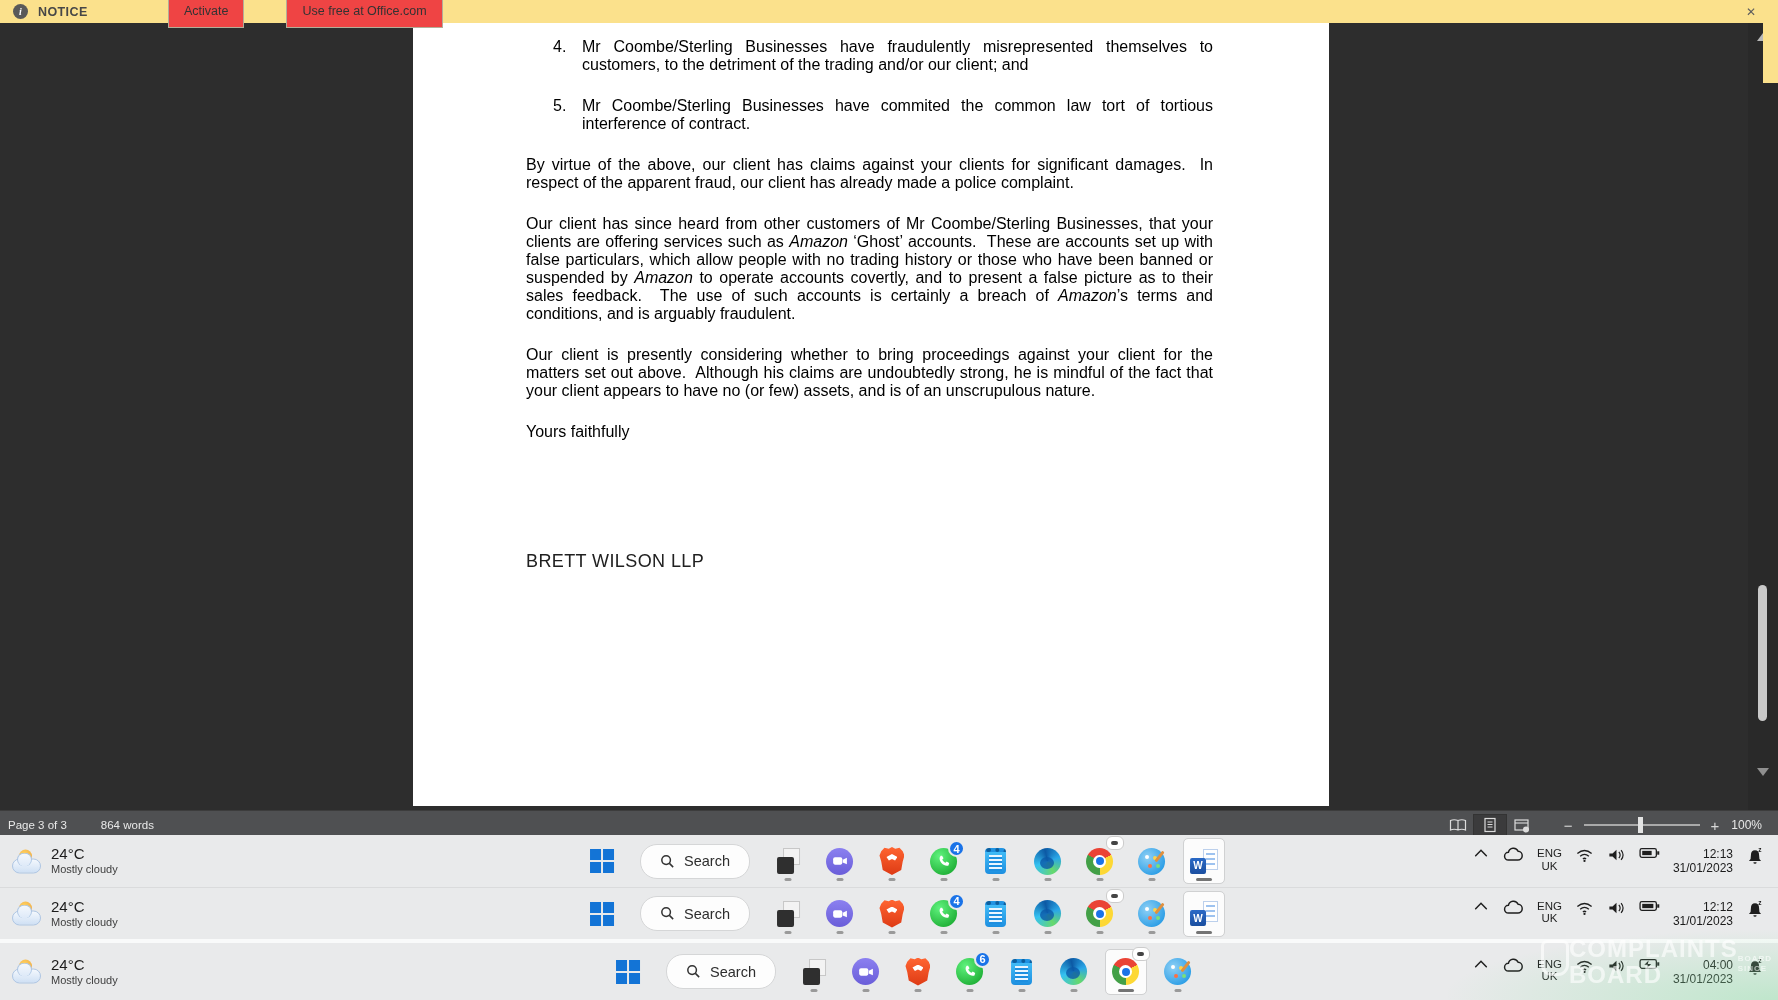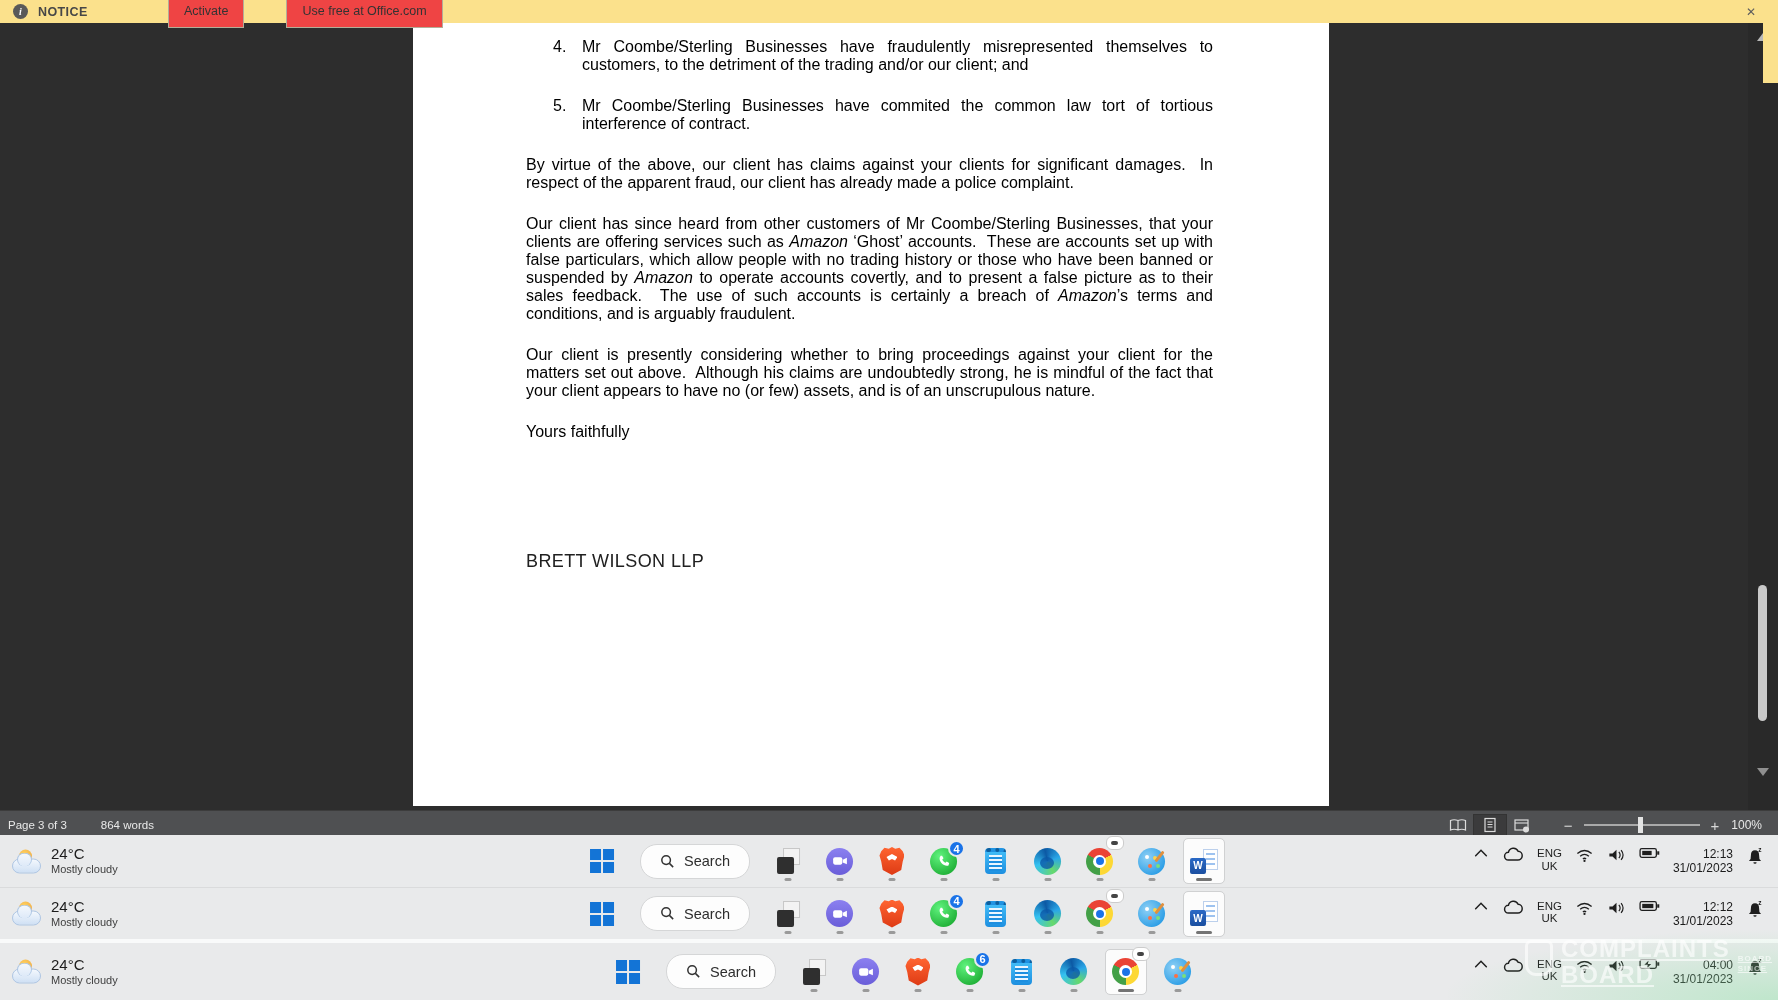--- a/index.html
+++ b/index.html
@@ -141,22 +141,22 @@
   .tray{position:absolute;right:0;top:50%;transform:translateY(-50%);display:flex;align-items:flex-start;
         gap:13px;padding-right:14px;}
   .tray svg{display:block;}
   .lang{font-size:11.5px;line-height:12.5px;color:#1f1f1f;text-align:center;cursor:pointer;}
   .clock{font-size:12px;line-height:14px;color:#1b1b1b;text-align:right;cursor:pointer;}
 
   
   .wm-tint{position:absolute;right:0;top:930px;width:330px;height:70px;
       background:radial-gradient(ellipse at 100% 100%,rgba(140,225,165,.45),rgba(140,225,165,0) 72%);
       pointer-events:none;z-index:4;}
-  .wm{position:absolute;right:6px;top:936px;display:flex;align-items:flex-start;gap:8px;z-index:5;
-      color:rgba(255,255,255,.62);pointer-events:none;text-decoration:underline;}
+  .wm{position:absolute;right:6px;top:936px;display:flex;align-items:flex-start;z-index:5;
+      color:rgba(255,255,255,.62);pointer-events:none;}
   .wm-logo{width:22px;height:30px;border:3px solid rgba(255,255,255,.62);border-radius:6px 6px 11px 11px;
       margin-top:4px;}
   .wm-lines{font-weight:bold;font-size:24px;line-height:26px;letter-spacing:1px;}
   .wm-subs{font-size:8px;line-height:10px;font-weight:bold;letter-spacing:1px;margin-top:18px;}
 </style>
 </head>
 <body>
 
 <div class="stage">
 

